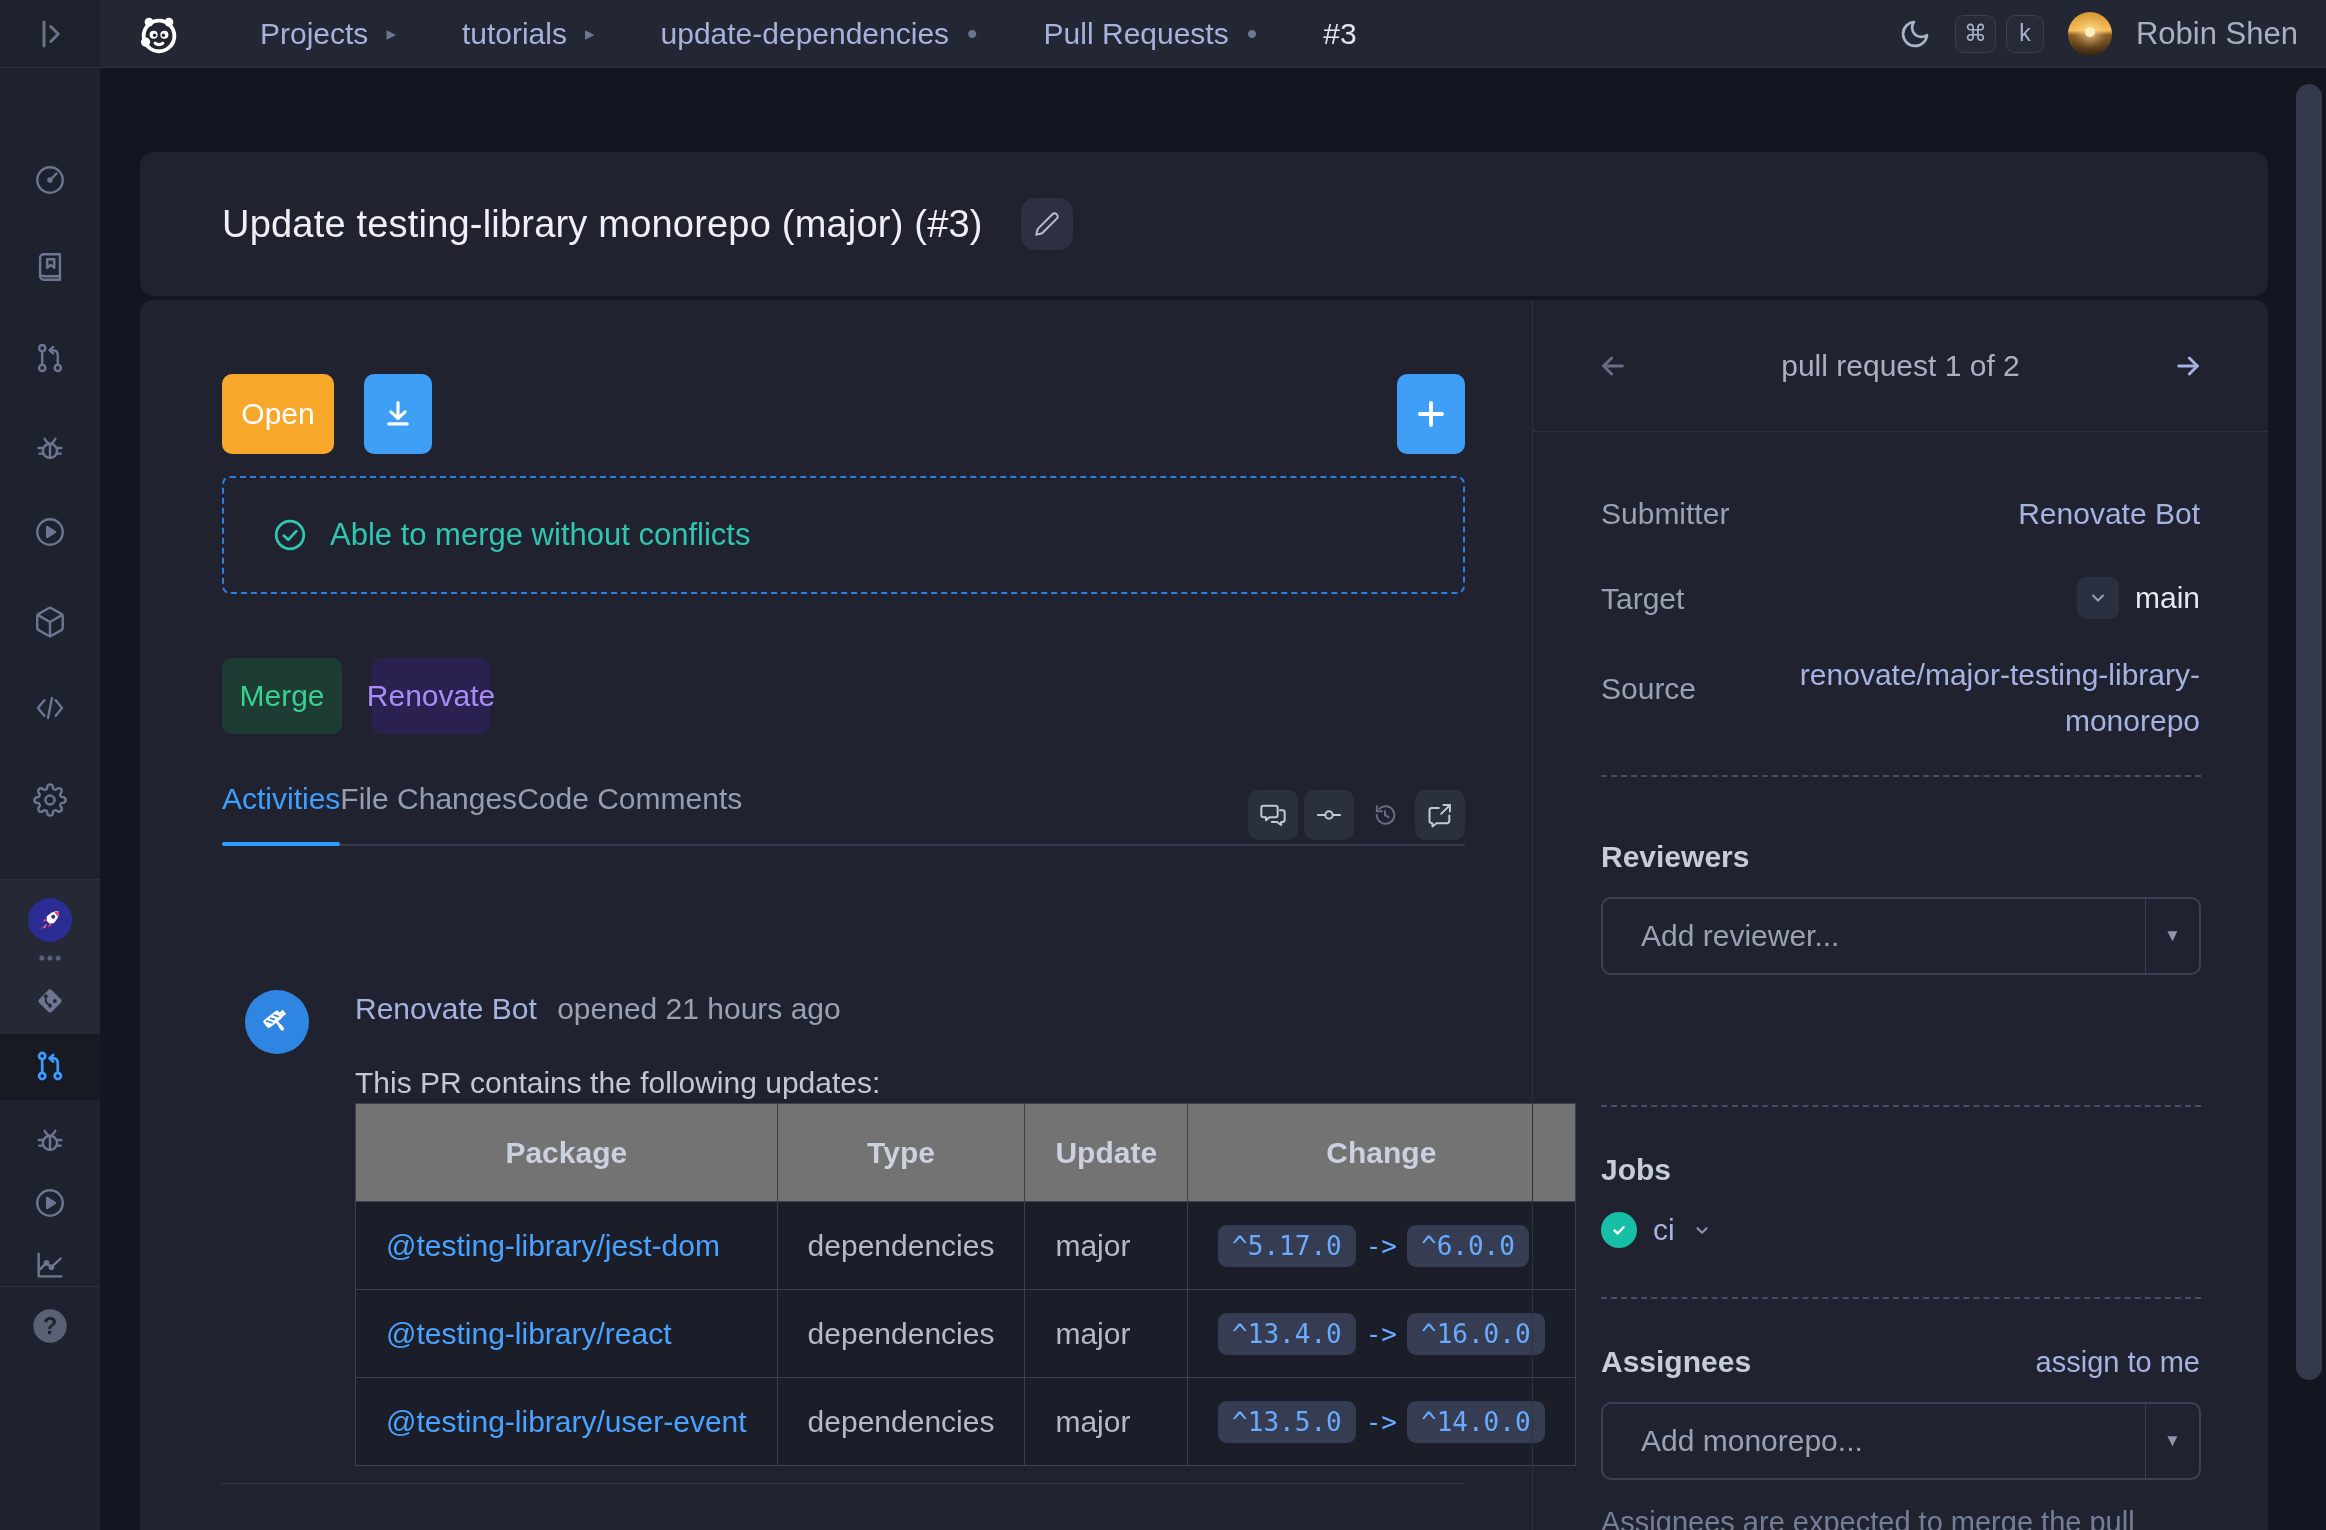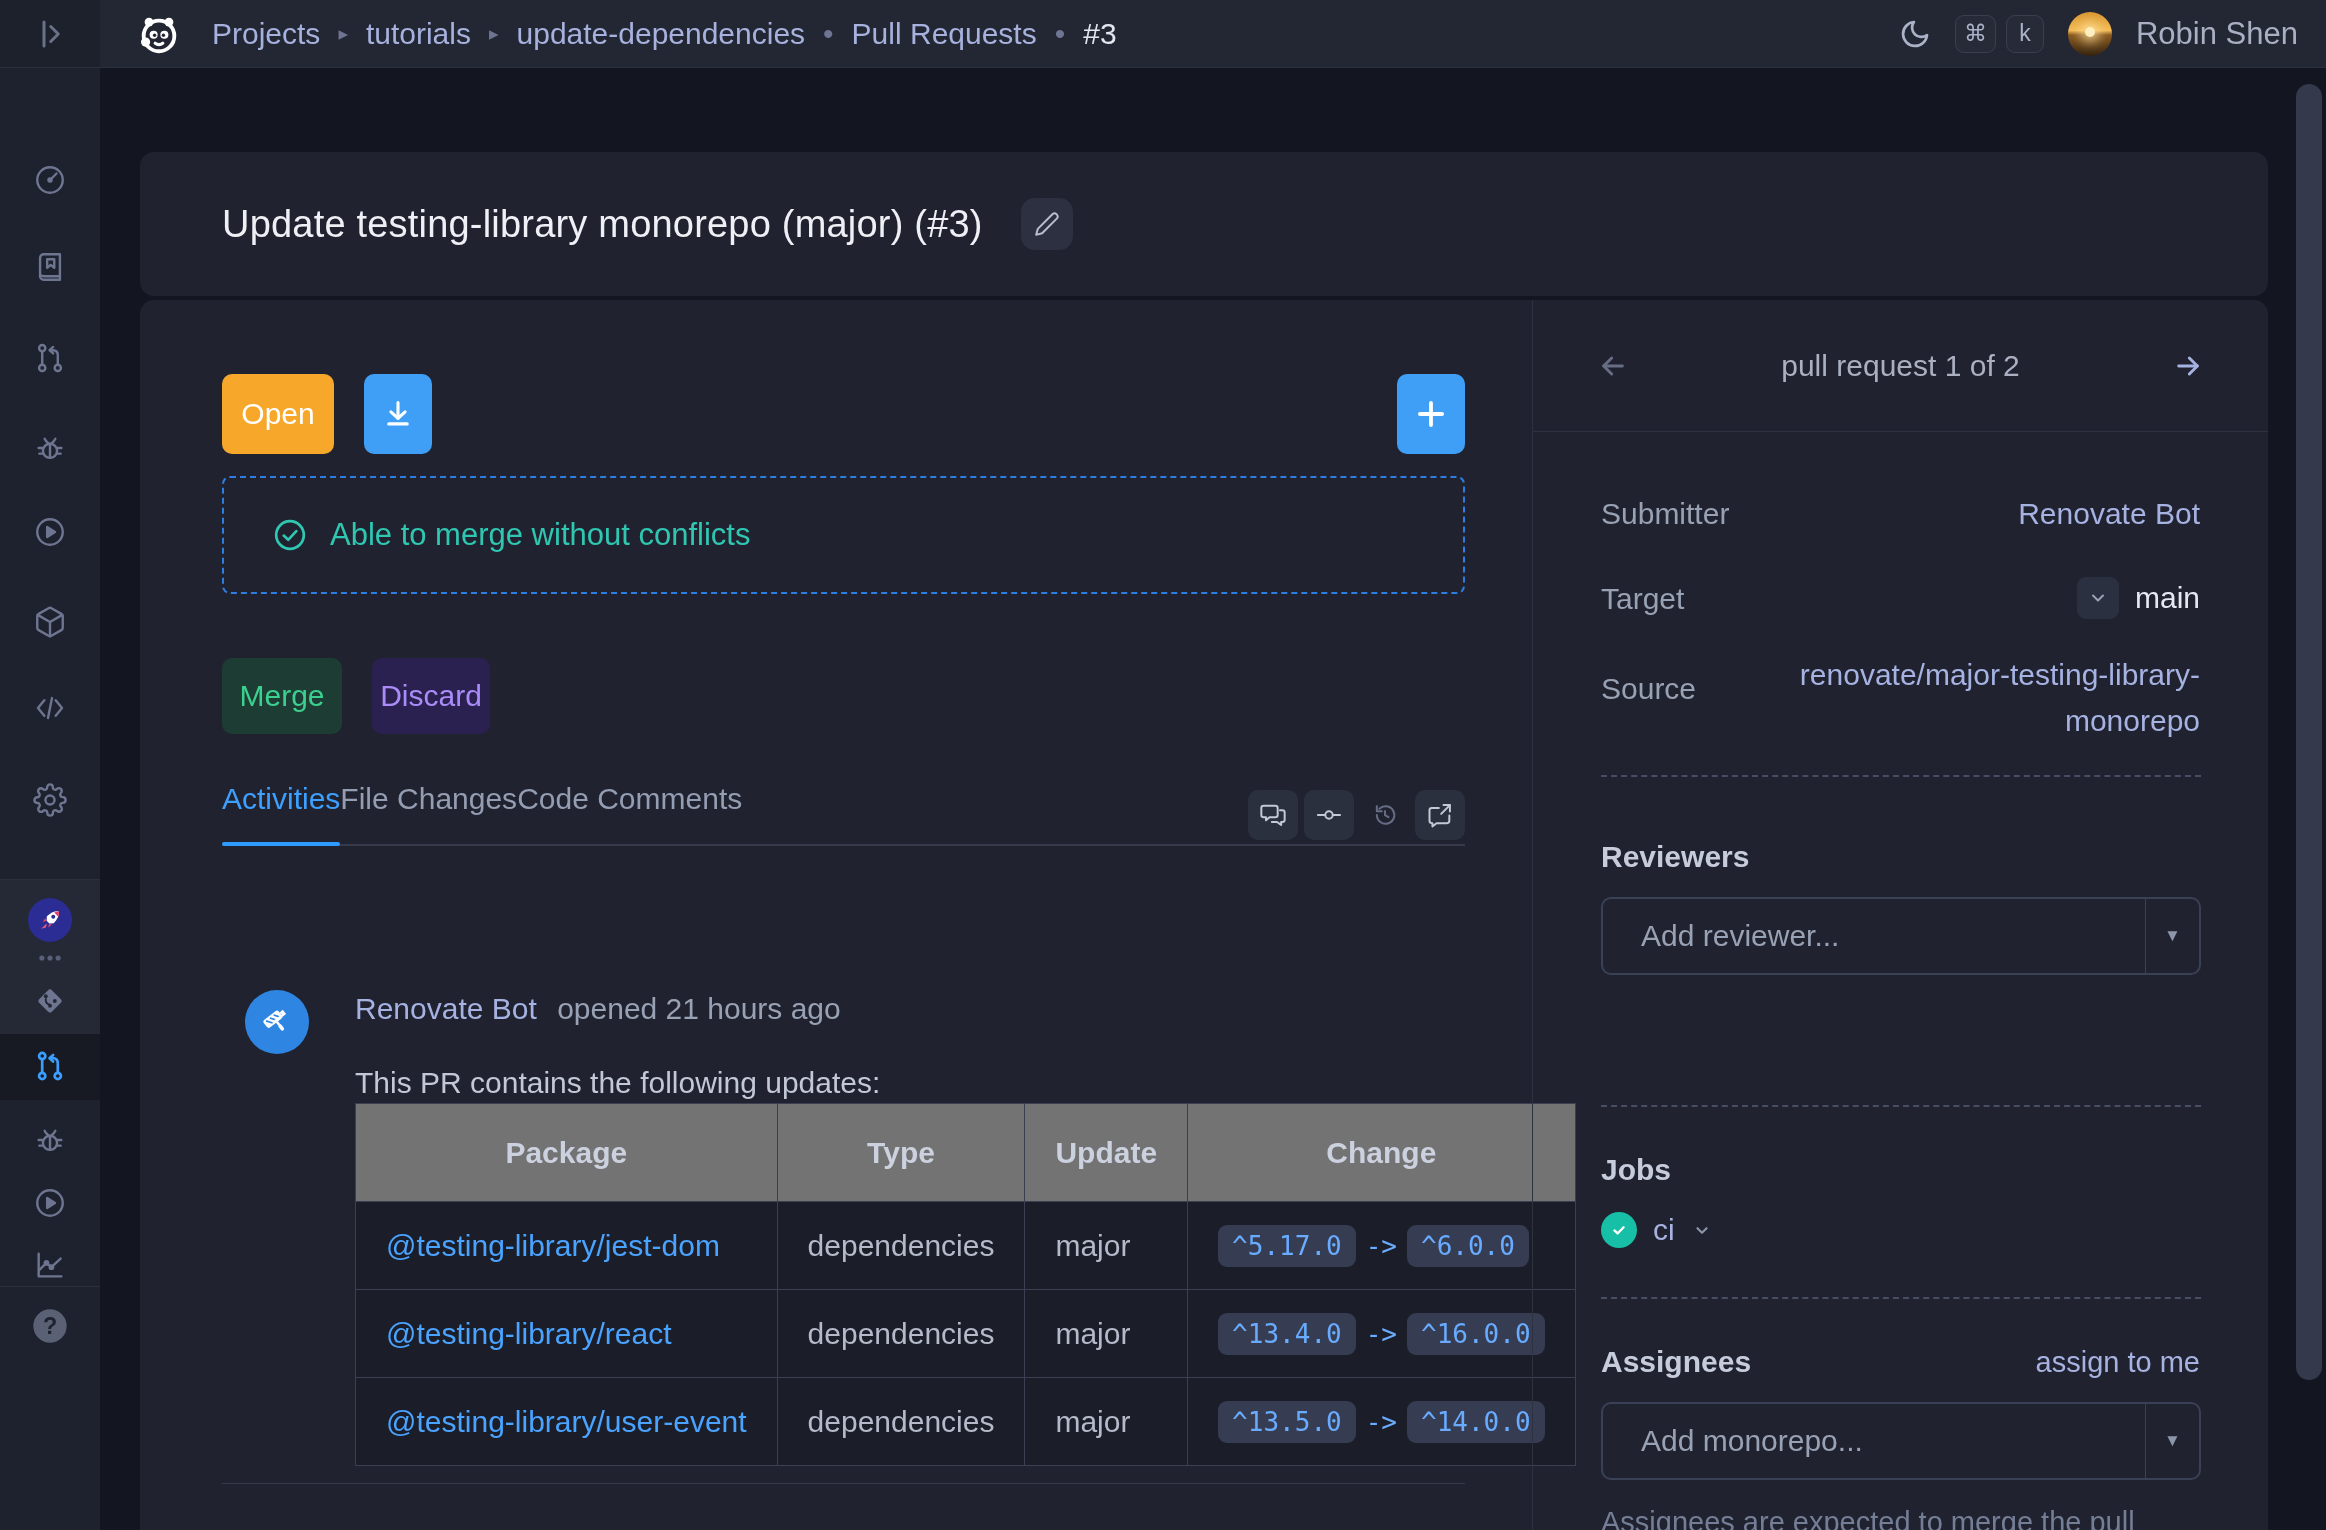--- a/index.html
+++ b/index.html
@@ -8,21 +8,21 @@
             background:#131520; font-family:"Liberation Sans",sans-serif; color:#e8eaf1; }
   svg { display:block; }
 
   
   .navbar { position:absolute; top:0; left:0; width:2326px; height:68px; background:#232733;
             border-bottom:1px solid #2b303d; display:flex; align-items:center; z-index:5; }
   .nav-left { width:100px; height:100%; background:#1d212c; display:flex; align-items:center;
               justify-content:center; flex:0 0 auto; }
   .logo-wrap { margin-left:36px; cursor:pointer; }
   .crumbs { display:flex; align-items:center; gap:18px; margin-left:30px; font-size:30px; color:#a6b1dd; white-space:nowrap; }
-  .crumb { cursor:pointer; }
+  .crumb { cursor:pointer;margin-left:48px; }
   .crumb-sep { color:#6d7590; font-size:19px; }
   .crumb-dot { color:#6d7590; font-size:30px; }
   .crumb-current { color:#e3e6ee; }
   .nav-right { margin-left:auto; display:flex; align-items:center; gap:24px; padding-right:28px; }
   .kbd-group { display:flex; gap:10px; }
   .kbd { min-width:38px; height:38px; border:1px solid #3a3f50; background:#272b38; border-radius:9px;
          color:#aab2c8; font-size:23px; display:flex; align-items:center; justify-content:center; padding:0 8px; }
   .avatar { width:44px; height:44px; border-radius:50%; position:relative; overflow:hidden;
             background:linear-gradient(180deg,#d8952e 0%,#f4bb55 42%,#8a5a20 52%,#33220f 100%); cursor:pointer; }
   .avatar::after { content:''; position:absolute; left:50%; top:36%; width:10px; height:10px; margin-left:-5px;
@@ -348,21 +348,21 @@
 
       <div class="merge-box">
         <svg width="36" height="36" viewBox="0 0 24 24" fill="none" stroke="#2fc7b2" stroke-width="1.8" stroke-linecap="round" stroke-linejoin="round">
             <circle cx="12" cy="12" r="9.2"></circle>
             <polyline points="7.8 12.4 10.8 15.2 16.2 9.4"></polyline>
           </svg>
         <span>Able to merge without conflicts</span>
       </div>
 
       <div class="btn btn-merge">Merge</div>
-      <div class="btn btn-discard">Discard</div>
+      <div class="btn btn-discard">Renovate</div>
 
       <div class="tabs">
         <span class="tab active">Activities</span>
         <span class="tab">File Changes</span>
         <span class="tab">Code Comments</span>
       </div>
 
       <div class="tool" style="left:1108px">
         <svg width="28" height="28" viewBox="0 0 24 24" fill="none" stroke="#c3c9d8" stroke-width="1.7" stroke-linecap="round" stroke-linejoin="round">
             <path d="M4 4h10a2 2 0 0 1 2 2v6a2 2 0 0 1-2 2H9l-3 2.6V14H4a2 2 0 0 1-2-2V6a2 2 0 0 1 2-2z"></path>

